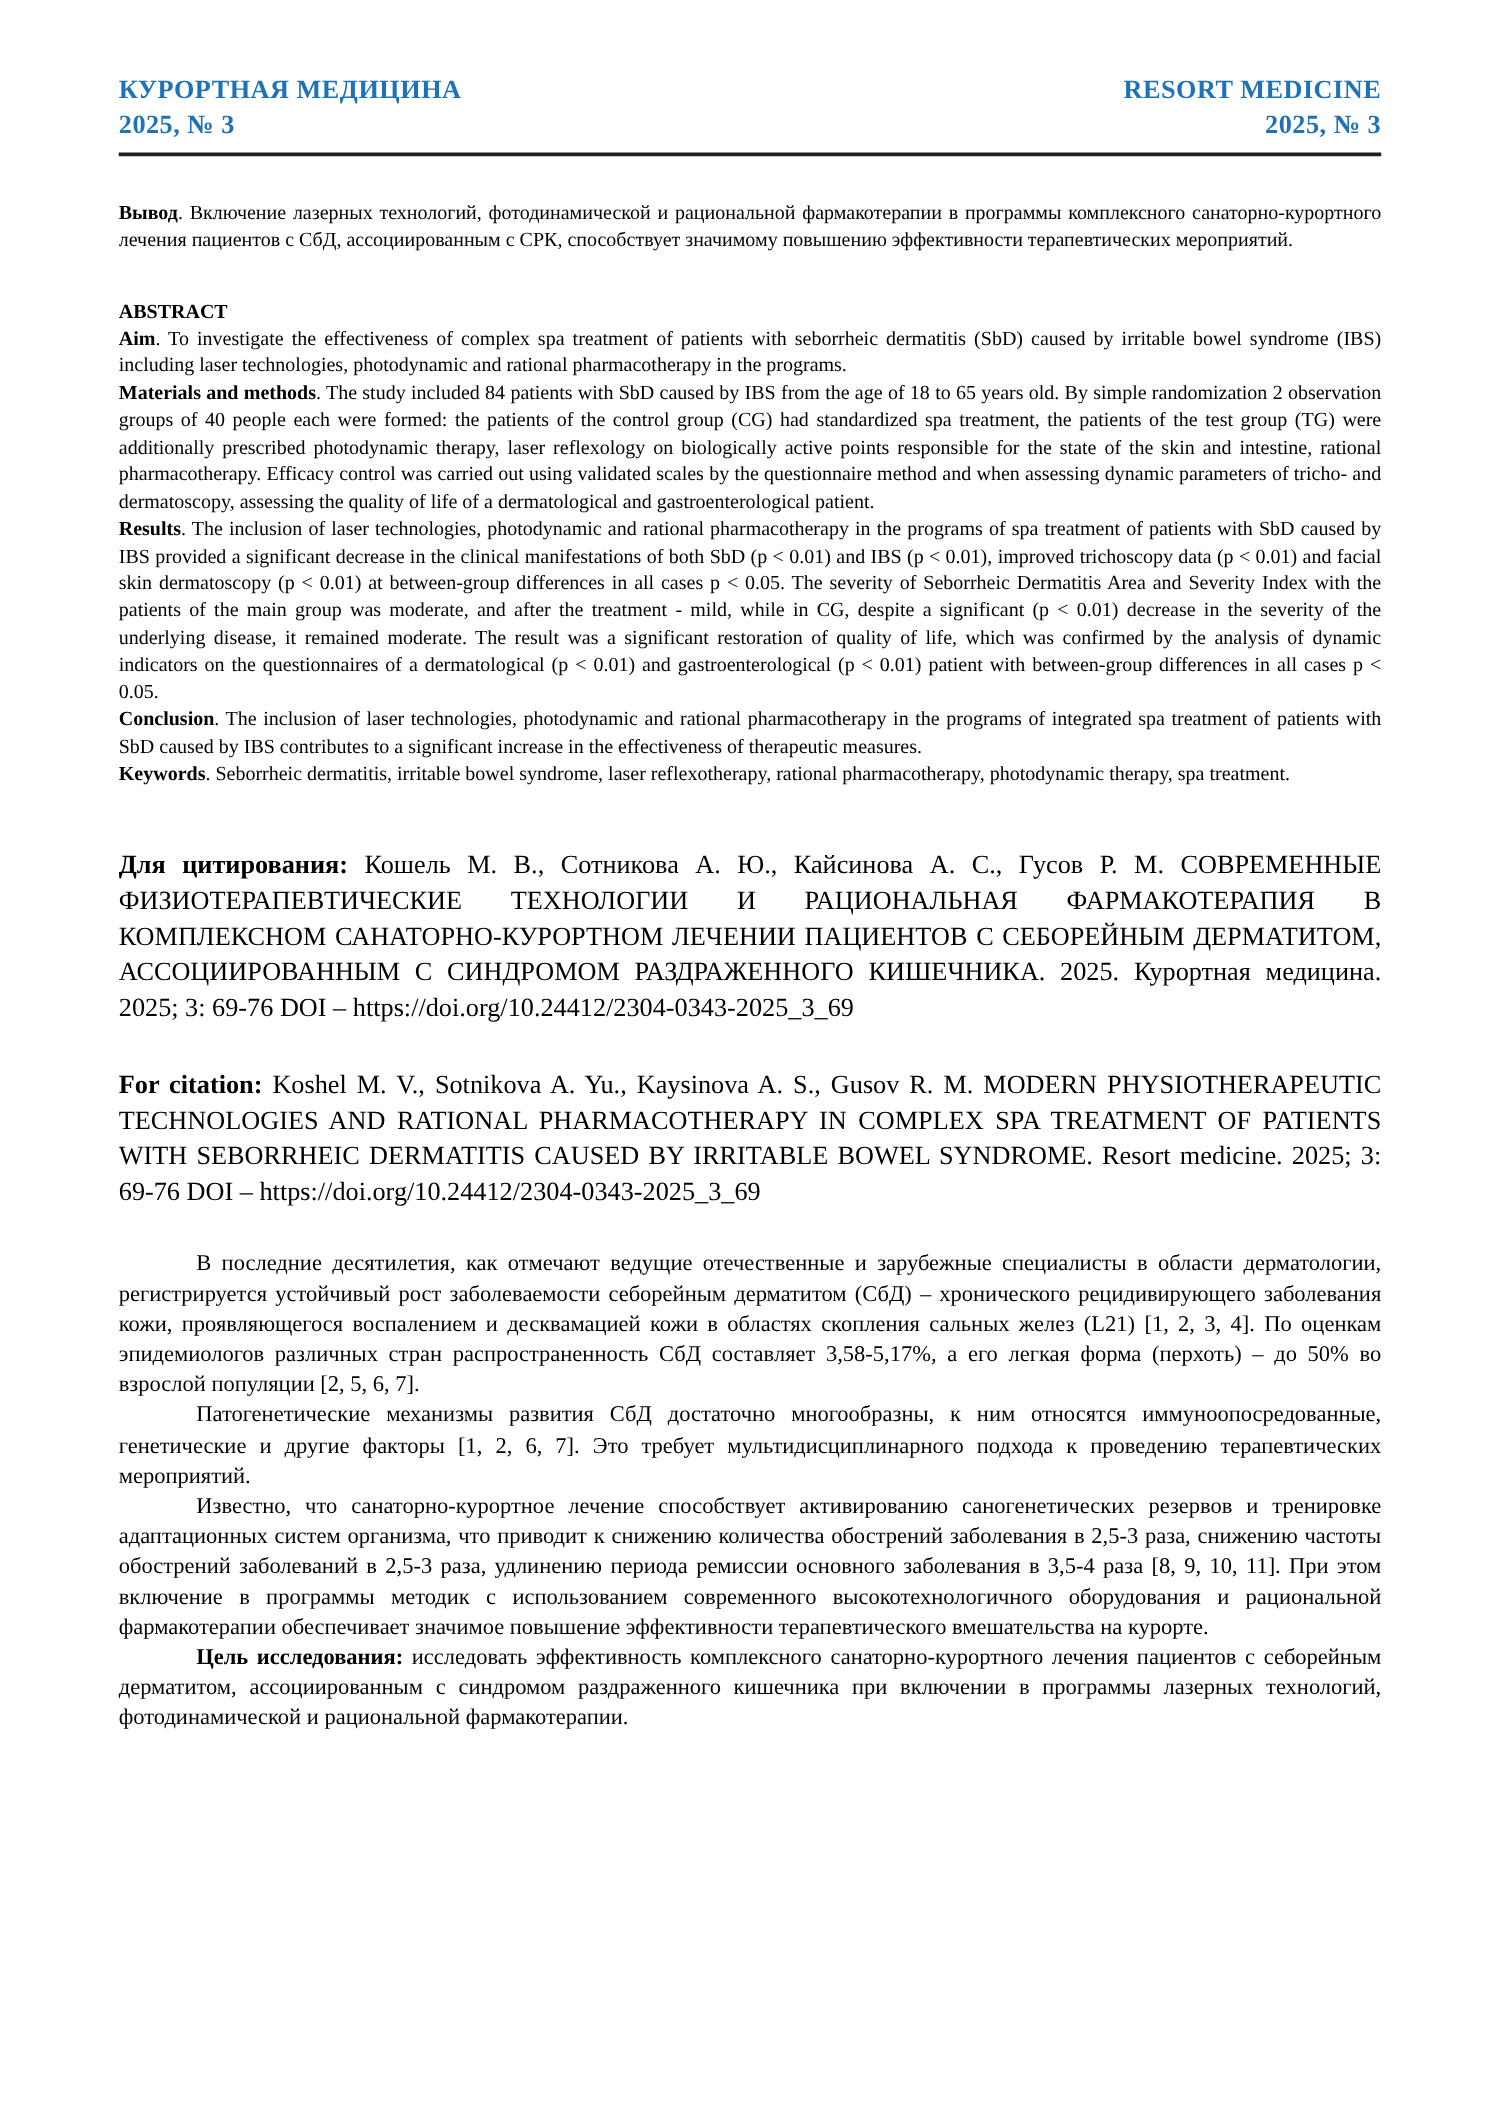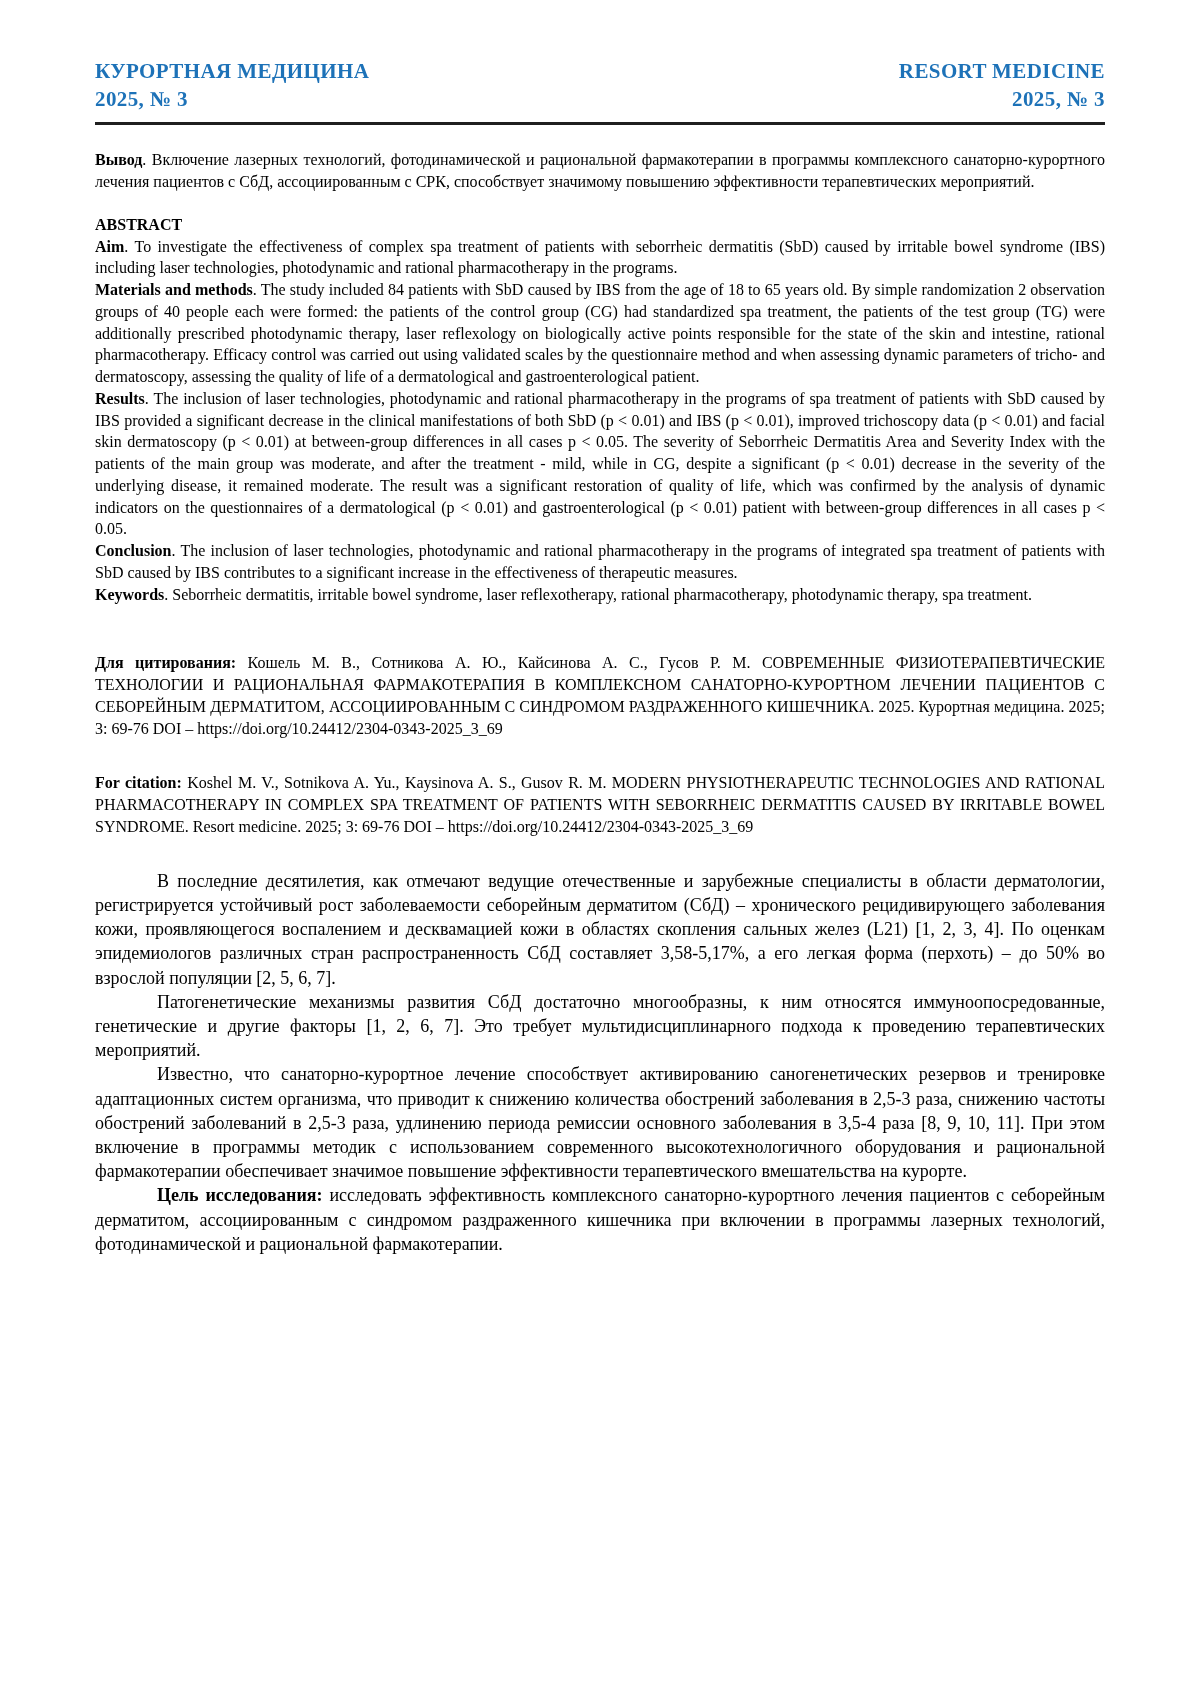--- a/index.html
+++ b/index.html
@@ -29,30 +29,30 @@
   .jh-col{
     color:var(--accent);
     font-weight:bold;
     font-size:21px;
     line-height:1.32;
     letter-spacing:0.4px;
   }
   .jh-col.right{text-align:right;}
   
   .abs{
-    margin-top:24px;
+    margin-top:35px;
     font-size:16px;
     line-height:1.36;
     text-align:justify;
   }
   .abs p{margin:0;}
-  .abs-en{margin-top:21px;font-family:Liberation Serif, serif;}
+  .abs-en{margin-top:35px;font-family:Liberation Serif, serif;}
   .cite{
     margin-top:47px;
-    font-size:16px;
+    font-size:21px;
     line-height:1.36;
     text-align:justify;
   }
   .cite.second{margin-top:33px;}
   
   .main-text{
     margin-top:31px;
     font-size:18px;
     line-height:1.345;
     text-align:justify;

